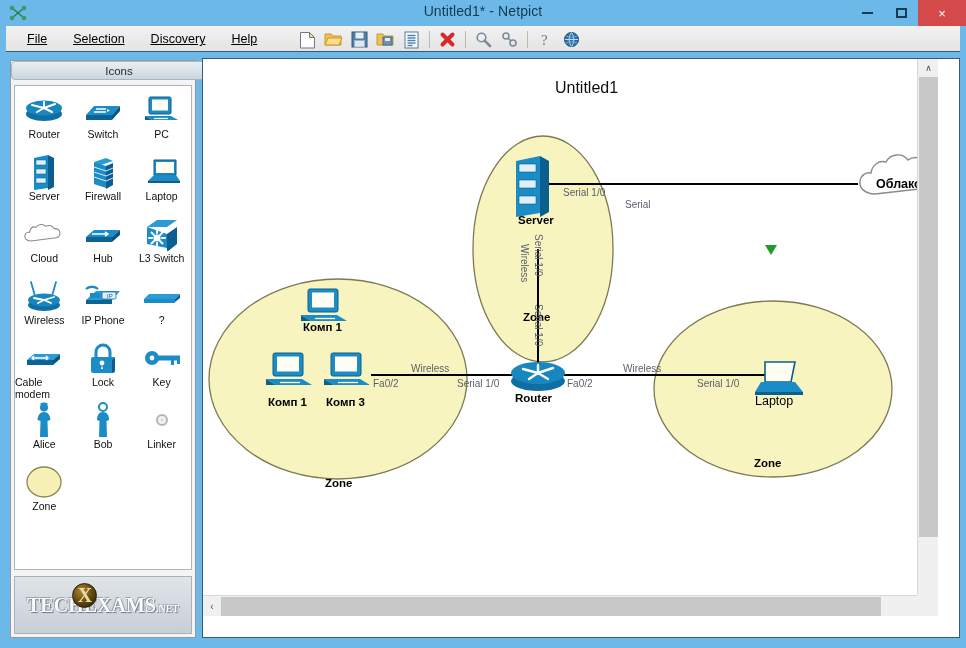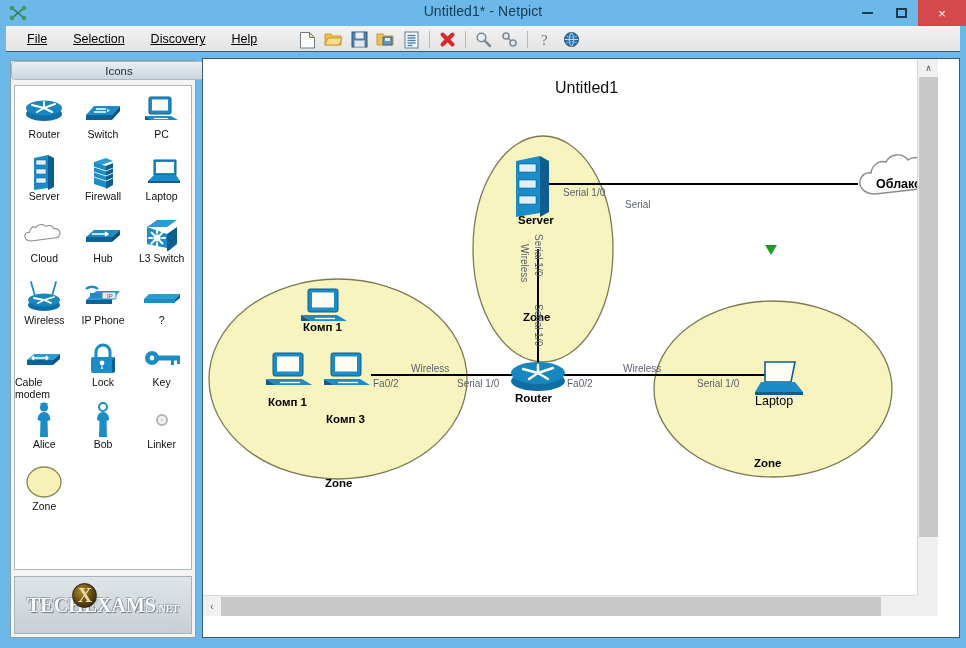--- a/index.html
+++ b/index.html
@@ -660,21 +660,21 @@
           <path d="M4 33h48v3H4z" fill="#0c5e8e"></path>
         </g>
 
         <polygon points="562,8 574,8 568,18" fill="#1f9d23" transform="translate(0,178)"></polygon>
       </svg>
 
       <div class="node-label" style="left:315px; top:155px;">Server</div>
       <div class="node-label" style="left:673px; top:118px; font-size:12.5px;">Облако</div>
       <div class="node-label" style="left:100px; top:262px;">Комп 1</div>
       <div class="node-label" style="left:65px; top:337px;">Комп 1</div>
-      <div class="node-label" style="left:123px; top:354px;">Комп 3</div>
+      <div class="node-label" style="left:123px; top:337px;">Комп 3</div>
       <div class="node-label" style="left:312px; top:333px;">Router</div>
       <div class="node-label" style="left:552px; top:335px; font-size:12.5px; font-weight:normal;">Laptop</div>
 
       <div class="zone-label" style="left:320px; top:252px;">Zone</div>
       <div class="zone-label" style="left:122px; top:418px;">Zone</div>
       <div class="zone-label" style="left:551px; top:398px;">Zone</div>
 
       <div class="link-label" style="left:360px; top:128px;">Serial 1/0</div>
       <div class="link-label" style="left:422px; top:140px;">Serial</div>
 

